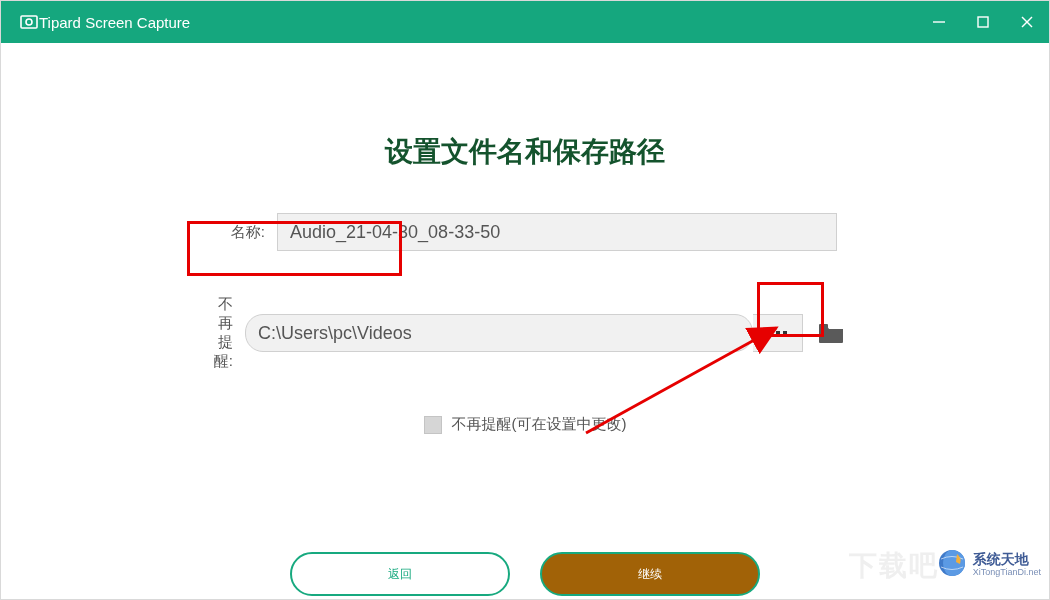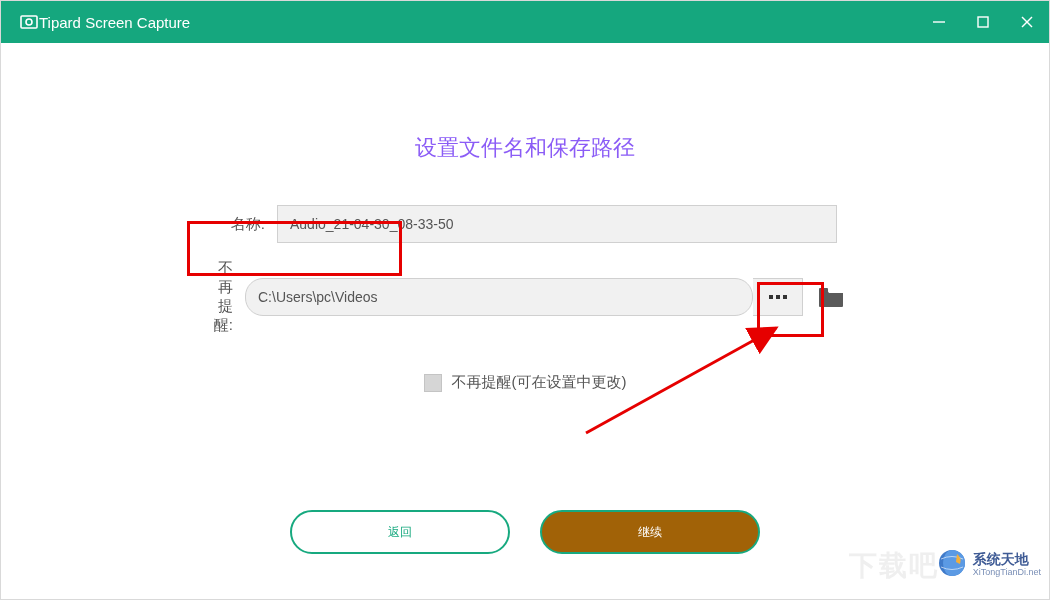--- a/index.html
+++ b/index.html
@@ -6,26 +6,26 @@
   html, body { width: 1050px; height: 600px; overflow: hidden; font-family: "Microsoft YaHei", Arial, sans-serif; }
   .window { width: 1050px; height: 600px; background: #fff; border: 1px solid #d9d9d9; display: flex; flex-direction: column; position: relative; }
   .titlebar { height: 42px; background: #15a77e; display: flex; align-items: center; justify-content: space-between; padding: 0 0 0 18px; color: #fff; }
   .title-left { display: flex; align-items: center; }
   .app-logo svg { display: block; }
   .app-title { font-size: 15px; font-weight: 400; }
   .title-right { display: flex; align-items: center; height: 100%; }
   .winbtn { width: 44px; height: 42px; display: flex; align-items: center; justify-content: center; cursor: pointer; }
   .winbtn svg { display: block; }
   .content { flex: 1; position: relative; }
-  .dialog-title { text-align: center; font-size: 22px; color: #8b5cf6; margin-top: 90px; font-weight: 400; }
+  .dialog-title { text-align: center; font-size: 28px; color: #14532d; margin-top: 90px; font-weight: 700; }
   .form { width: 640px; margin: 42px auto 0 auto; }
-  .row { display: flex; align-items: center; margin-bottom: 16px; position: relative; }
+  .row { display: flex; align-items: center; margin-bottom: 44px; position: relative; }
   .label { width: 60px; text-align: right; font-size: 15px; color: #555; margin-right: 12px; }
   .field { position: relative; }
-  .text-input { height: 38px; border: 1px solid #d0d0d0; background: #f1f1f1; padding: 0 12px; font-size: 14px; color: #555; outline: none; }
+  .text-input { height: 38px; border: 1px solid #d0d0d0; background: #f1f1f1; padding: 0 12px; font-size: 18px; color: #555; outline: none; }
   .text-input.name { width: 560px; }
   .path-wrap { display: flex; align-items: center; }
   .text-input.path { width: 508px; border-radius: 18px; }
   .more-btn { width: 50px; height: 38px; border: 1px solid #d0d0d0; border-left: none; background: #f1f1f1; display: flex; align-items: center; justify-content: center; cursor: pointer; font-size: 18px; letter-spacing: 2px; color: #333; font-weight: 700; }
   .folder-btn { width: 28px; height: 24px; margin-left: 14px; cursor: pointer; }
   .highlight-box { position: absolute; border: 3px solid #e60000; pointer-events: none; z-index: 50; }
   .hl-name { left: 186px; top: 178px; width: 215px; height: 55px; }
   .hl-more { left: 756px; top: 239px; width: 67px; height: 55px; }
   .checkbox-row { display: flex; align-items: center; justify-content: center; margin-top: 38px; gap: 10px; }
   .checkbox { width: 18px; height: 18px; background: #d6d6d6; border: 1px solid #c4c4c4; cursor: pointer; }

